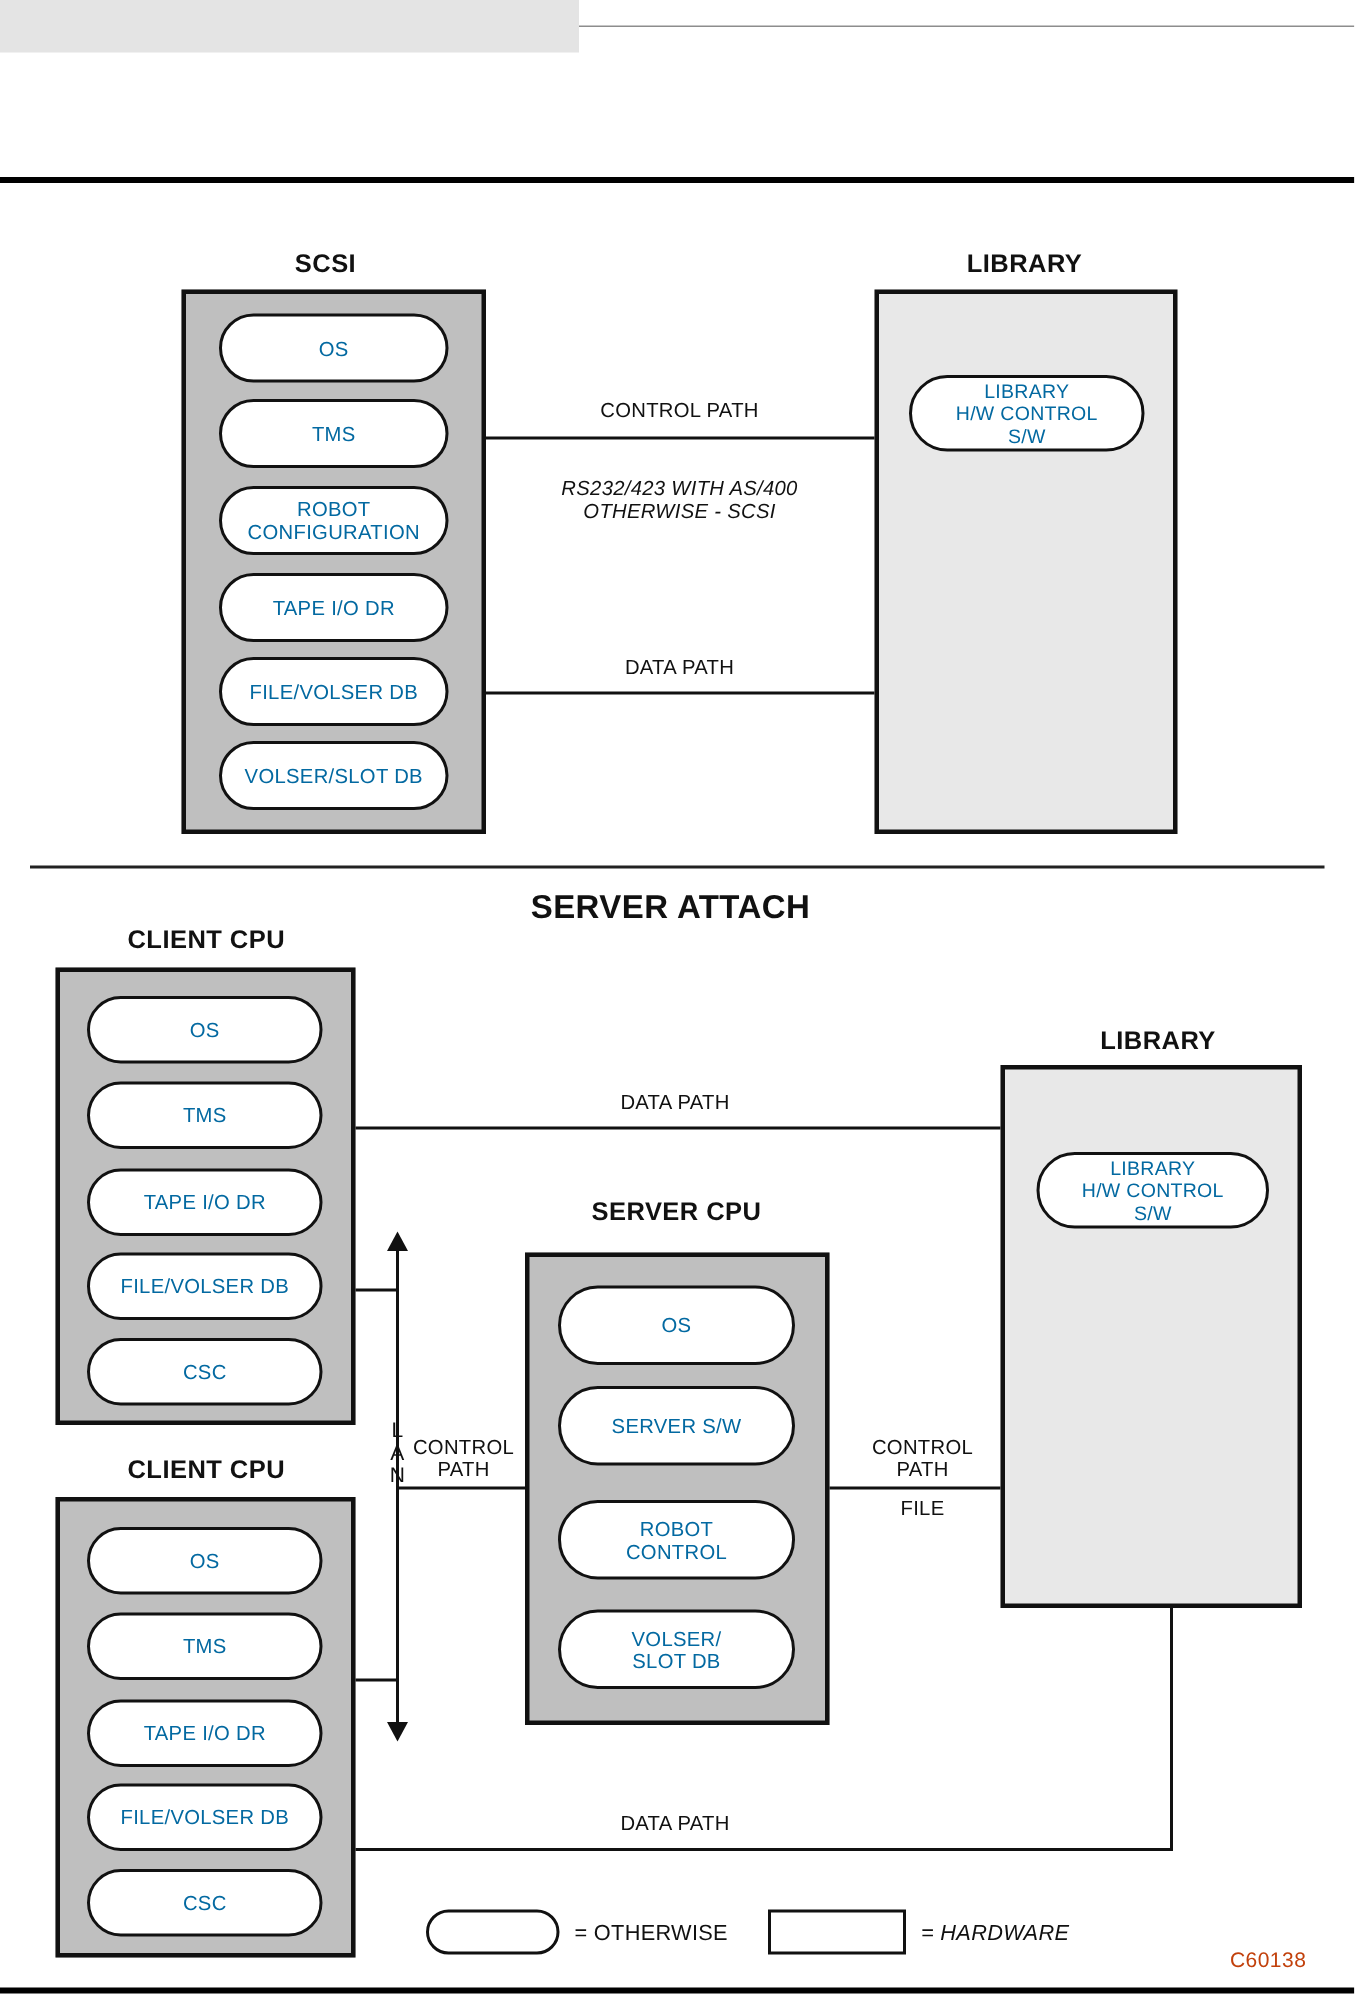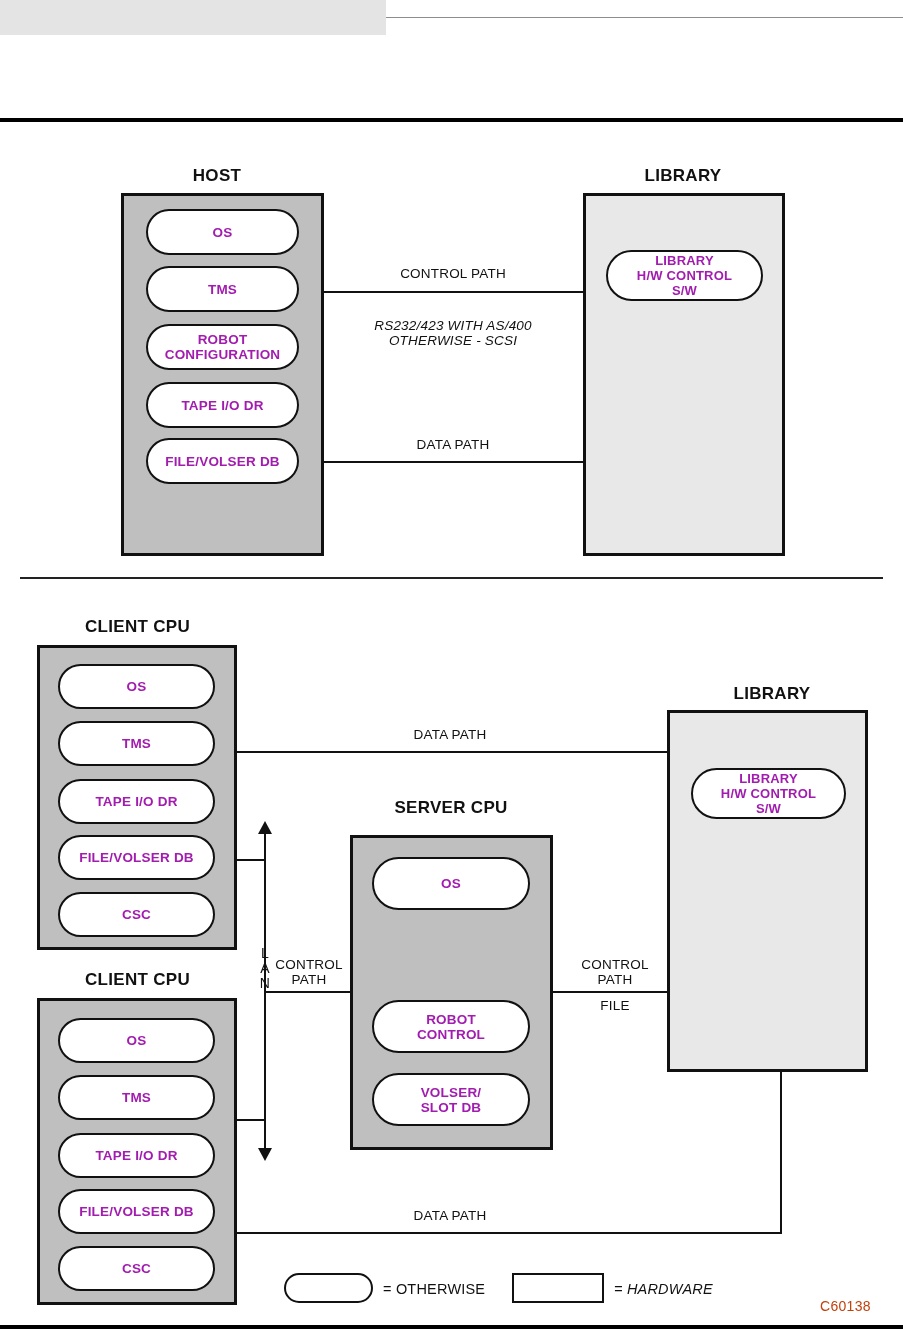--- a/index.html
+++ b/index.html
@@ -64,24 +64,23 @@
     box-sizing: border-box;
     background: #ffffff;
     border: 2.5px solid #111111;
     border-radius: 999px;
     display: flex;
     align-items: center;
     justify-content: center;
     text-align: center;
     font-size: 13.5px;
     line-height: 15px;
-    color: #a21caf;
+    color: #0369a1;
     letter-spacing: 0.2px;
     white-space: pre-line;
-    font-weight: bold;
   }
 
   
   .cap {
     position: absolute;
     font-weight: bold;
     color: #111111;
     text-align: center;
     letter-spacing: 0.3px;
     white-space: nowrap;
@@ -167,65 +166,68 @@
 </head>
 <body>
 
 <div id="page">
 
   <div class="hdr-block"></div>
   <div class="hdr-rule"></div>
   <div class="thick-rule" style="top:118px;"></div>
 
 
-  <div class="cap box-title" style="left:162px; top:166px; width:110px;">HOST</div>
+  <div class="cap box-title" style="left:162px; top:166px; width:110px;">SCSI</div>
   <div class="hwbox cpu" style="left:121px; top:193px; width:203px; height:363px;"></div>
   <div class="pill" style="left:146px; top:209px; width:153px; height:46px;">OS</div>
   <div class="pill" style="left:146px; top:266px; width:153px; height:46px;">TMS</div>
   <div class="pill" style="left:146px; top:324px; width:153px; height:46px;">ROBOT
 CONFIGURATION</div>
   <div class="pill" style="left:146px; top:382px; width:153px; height:46px;">TAPE I/O DR</div>
   <div class="pill" style="left:146px; top:438px; width:153px; height:46px;">FILE/VOLSER DB</div>
+  <div class="pill" style="left:146px; top:494px; width:153px; height:46px;">VOLSER/SLOT DB</div>
 
   <div class="cap box-title" style="left:628px; top:166px; width:110px;">LIBRARY</div>
   <div class="hwbox lib" style="left:583px; top:193px; width:202px; height:363px;"></div>
   <div class="pill" style="left:606px; top:250px; width:157px; height:51px; font-size:13px;">LIBRARY
 H/W CONTROL
 S/W</div>
 
   <div class="ln-h" style="left:324px; top:291px; width:259px;"></div>
   <div class="plabel" style="left:355px; top:266px; width:196px;">CONTROL PATH</div>
   <div class="plabel" style="left:355px; top:318px; width:196px;font-style:italic;">RS232/423 WITH AS/400
 OTHERWISE - SCSI</div>
 
   <div class="ln-h" style="left:324px; top:461px; width:259px;"></div>
   <div class="plabel" style="left:355px; top:437px; width:196px;">DATA PATH</div>
 
   <div class="thin-rule" style="left:20px; top:577px; width:863px;"></div>
 
+  <div class="cap section" style="left:350px; top:592px; width:194px;">SERVER ATTACH</div>
 
   <div class="cap box-title" style="left:80px; top:617px; width:115px;">CLIENT CPU</div>
   <div class="hwbox cpu" style="left:37px; top:645px; width:200px; height:305px;"></div>
   <div class="pill" style="left:58px; top:664px; width:157px; height:45px;">OS</div>
   <div class="pill" style="left:58px; top:721px; width:157px; height:45px;">TMS</div>
   <div class="pill" style="left:58px; top:779px; width:157px; height:45px;">TAPE I/O DR</div>
   <div class="pill" style="left:58px; top:835px; width:157px; height:45px;">FILE/VOLSER DB</div>
   <div class="pill" style="left:58px; top:892px; width:157px; height:45px;">CSC</div>
 
   <div class="cap box-title" style="left:80px; top:970px; width:115px;">CLIENT CPU</div>
   <div class="hwbox cpu" style="left:37px; top:998px; width:200px; height:307px;"></div>
   <div class="pill" style="left:58px; top:1018px; width:157px; height:45px;">OS</div>
   <div class="pill" style="left:58px; top:1075px; width:157px; height:45px;">TMS</div>
   <div class="pill" style="left:58px; top:1133px; width:157px; height:45px;">TAPE I/O DR</div>
   <div class="pill" style="left:58px; top:1189px; width:157px; height:45px;">FILE/VOLSER DB</div>
   <div class="pill" style="left:58px; top:1246px; width:157px; height:45px;">CSC</div>
 
   <div class="cap box-title" style="left:392px; top:798px; width:118px;">SERVER CPU</div>
   <div class="hwbox cpu" style="left:350px; top:835px; width:203px; height:315px;"></div>
   <div class="pill" style="left:372px; top:857px; width:158px; height:53px;">OS</div>
+  <div class="pill" style="left:372px; top:924px; width:158px; height:53px;">SERVER S/W</div>
   <div class="pill" style="left:372px; top:1000px; width:158px; height:53px;">ROBOT
 CONTROL</div>
   <div class="pill" style="left:372px; top:1073px; width:158px; height:53px;">VOLSER/
 SLOT DB</div>
 
   <div class="cap box-title" style="left:716px; top:684px; width:112px;">LIBRARY</div>
   <div class="hwbox lib" style="left:667px; top:710px; width:201px; height:362px;"></div>
   <div class="pill" style="left:691px; top:768px; width:155px; height:51px; font-size:13px;">LIBRARY
 H/W CONTROL
 S/W</div>

